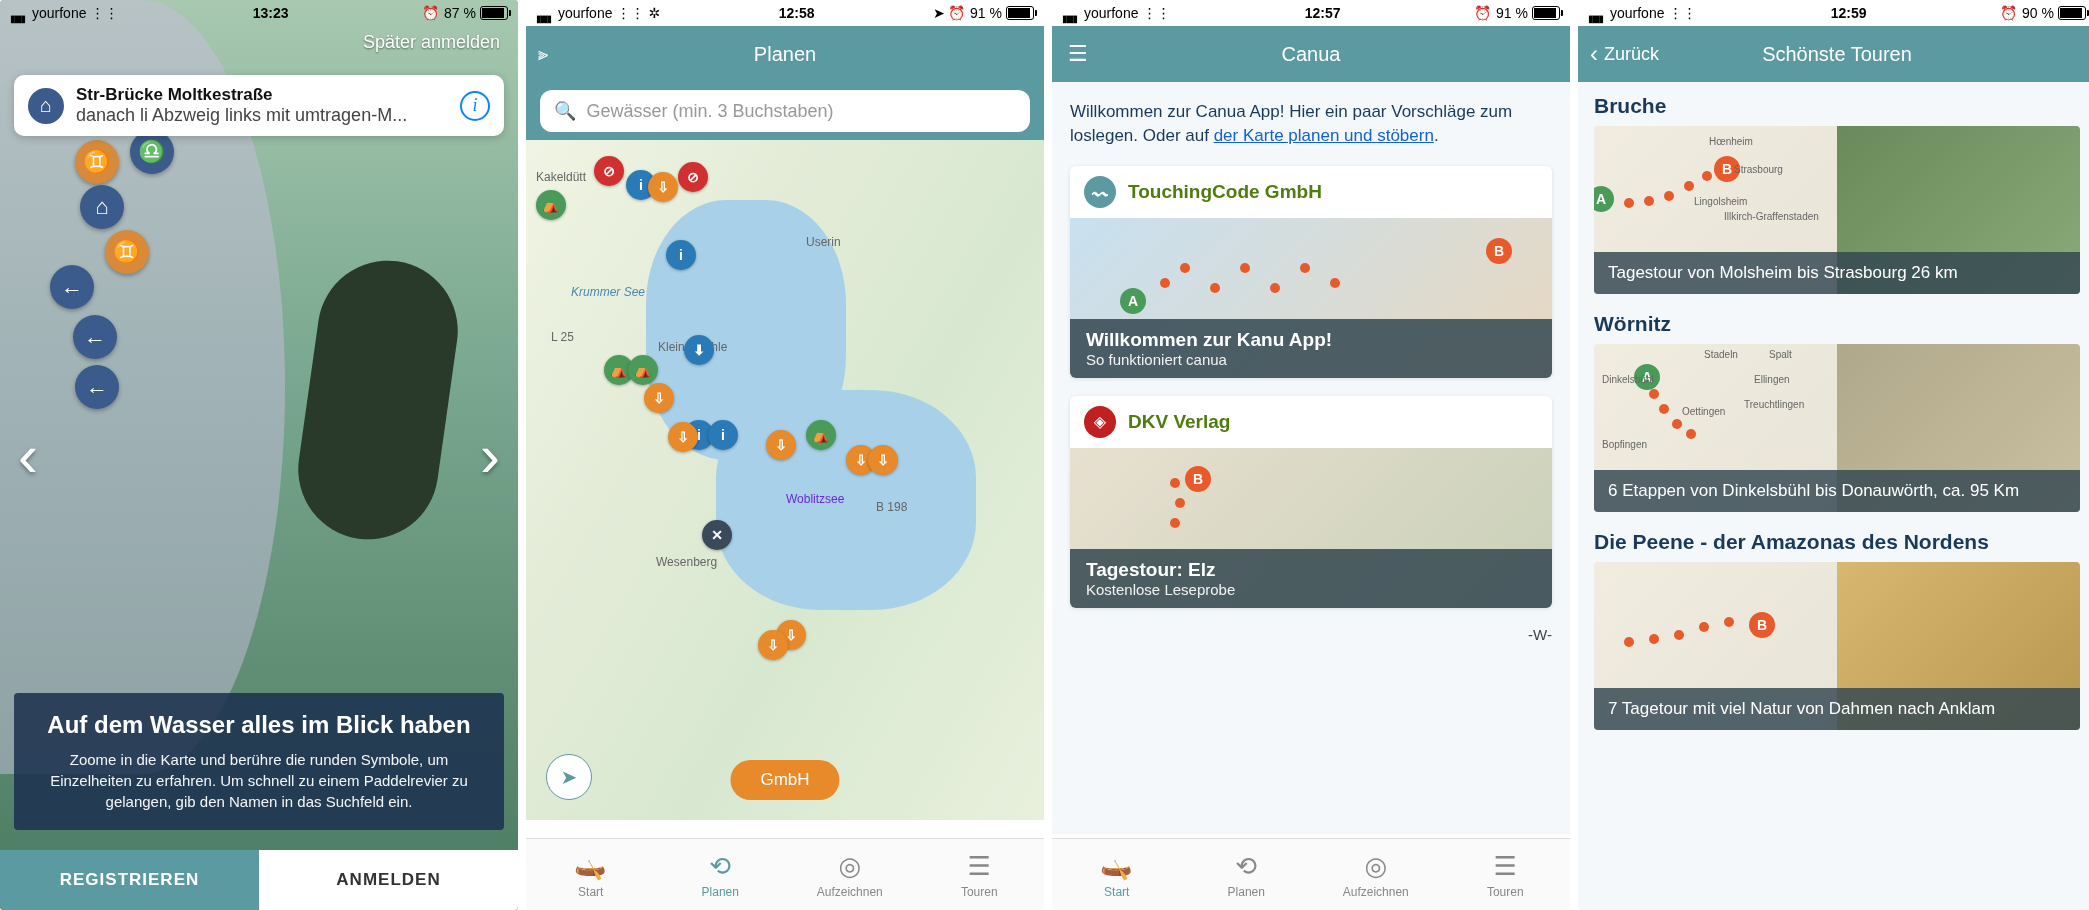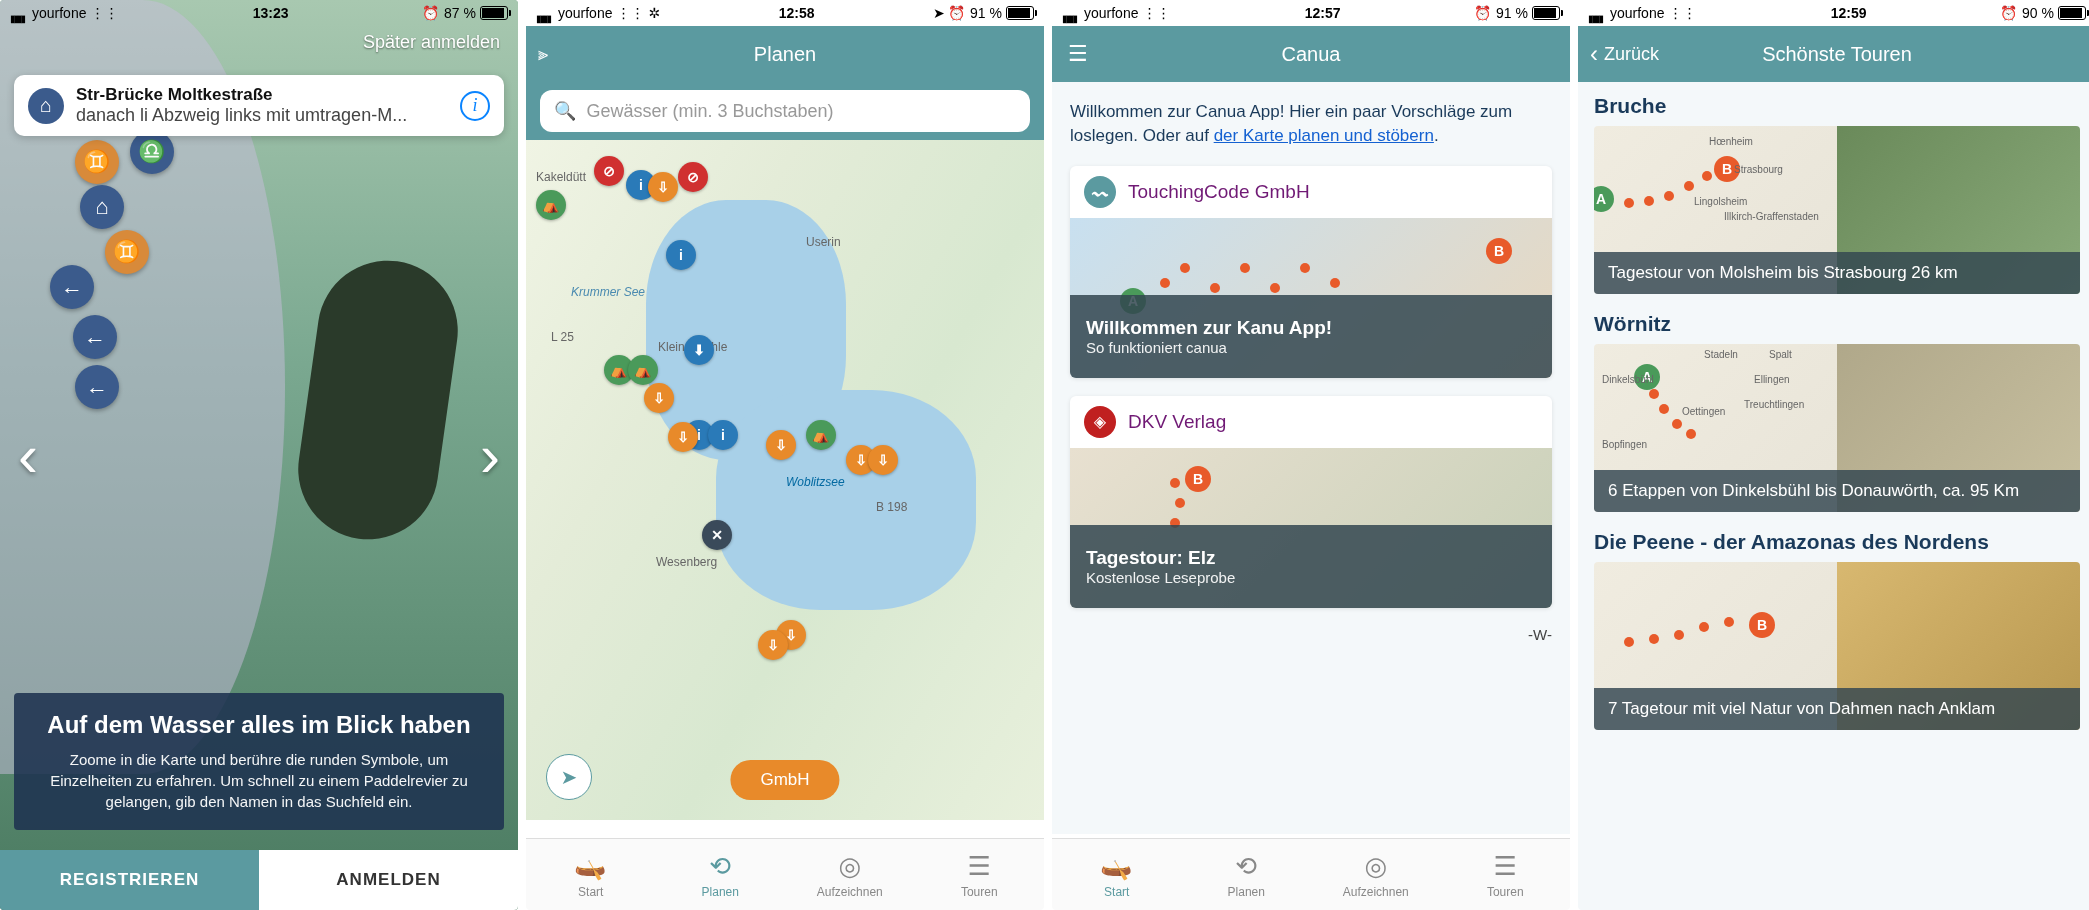--- a/index.html
+++ b/index.html
@@ -79,23 +79,23 @@
 
 
 .s3 .hdr .menu-icon{position:absolute;left:16px;font-size:22px}
 .s3 .content{height:752px;overflow:hidden;background:#f4f8fa;padding:18px}
 .s3 .intro{font-size:17px;color:#1a3a5a;line-height:1.4;margin-bottom:18px}
 .s3 .intro a{color:#1461d1;}
 .s3 .pub{margin-bottom:18px;background:#fff;border-radius:6px;overflow:hidden;box-shadow:0 1px 4px rgba(0,0,0,.1)}
 .s3 .pub-head{display:flex;align-items:center;gap:12px;padding:10px 14px}
 .s3 .pub-logo{width:32px;height:32px;border-radius:50%;background:#5b9aa0;display:flex;align-items:center;justify-content:center;color:#fff;font-size:16px}
 .s3 .pub-logo.red{background:#c02020}
-.s3 .pub-name{font-size:19px;font-weight:400;color:#701a75}
+.s3 .pub-name{font-size:19px;font-weight:700;color:#4d7c0f}
 .s3 .pub-card{position:relative;height:160px;background:linear-gradient(135deg,#c8e0f0,#e8d8c0)}
-.s3 .pub-overlay{position:absolute;left:0;right:0;bottom:0;background:rgba(50,70,80,.85);color:#fff;padding:22px 16px}
+.s3 .pub-overlay{position:absolute;left:0;right:0;bottom:0;background:rgba(50,70,80,.85);color:#fff;padding:10px 16px}
 .s3 .pub-overlay .t{font-size:19px;font-weight:600}
 .s3 .pub-overlay .s{font-size:15px;opacity:.92}
 .s3 .pub-card .route-dots{position:absolute;top:20px;left:30px;right:30px;height:60px}
 .rdot{position:absolute;width:10px;height:10px;border-radius:50%;background:#e85a2a}
 .rmark{position:absolute;width:26px;height:26px;border-radius:50%;display:flex;align-items:center;justify-content:center;color:#fff;font-weight:bold;font-size:14px}
 .rmark.a{background:#4a9a5a}
 .rmark.b{background:#e85a2a}
 
 
 .s4 .content{height:828px;overflow:hidden;background:#f4f8fa;padding:12px 16px}
@@ -195,21 +195,21 @@
     </div>
   </div>
 
   <div class="mapview">
     <div class="map-bg"></div>
     <div class="water" style="top:60px;left:120px;width:200px;height:260px"></div>
     <div class="water" style="top:250px;left:190px;width:260px;height:220px"></div>
     <div class="map-label" style="top:95px;left:280px">Userin</div>
     <div class="map-label" style="top:415px;left:130px">Wesenberg</div>
     <div class="map-label" style="top:145px;left:45px;font-style:italic;color:#4a8ab0">Krummer See</div>
-    <div class="map-label" style="top:335px;left:260px;font-style:italic;color:#0369a1">Woblitzsee</div>
+    <div class="map-label" style="top:352px;left:260px;color:#6d28d9">Woblitzsee</div>
     <div class="map-label" style="top:190px;left:25px">L 25</div>
     <div class="map-label" style="top:360px;left:350px">B 198</div>
     <div class="map-label" style="top:200px;left:132px">Kleine Mühle</div>
     <div class="map-label" style="top:30px;left:10px">Kakeldütt</div>
 
     <div class="map-poi poi-red" style="top:16px;left:68px">⊘</div>
     <div class="map-poi poi-red" style="top:22px;left:152px">⊘</div>
     <div class="map-poi poi-blue" style="top:30px;left:100px">i</div>
     <div class="map-poi poi-orange" style="top:32px;left:122px">⇩</div>
     <div class="map-poi poi-green" style="top:50px;left:10px">⛺</div>

